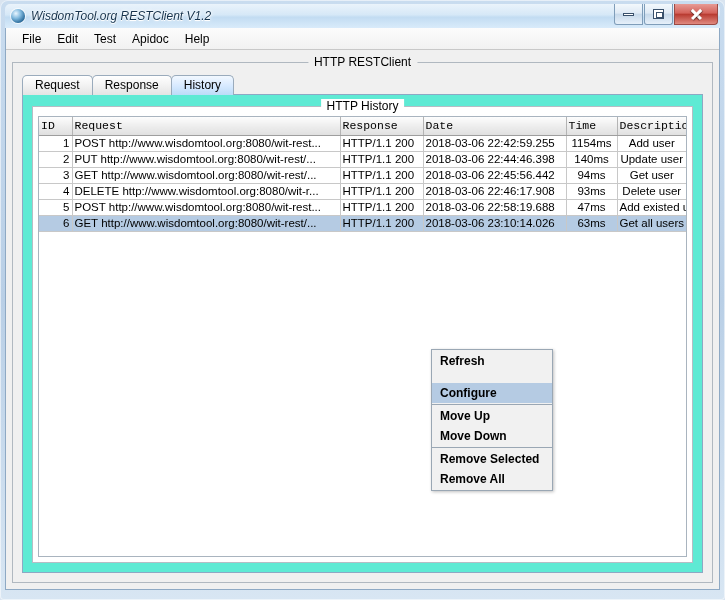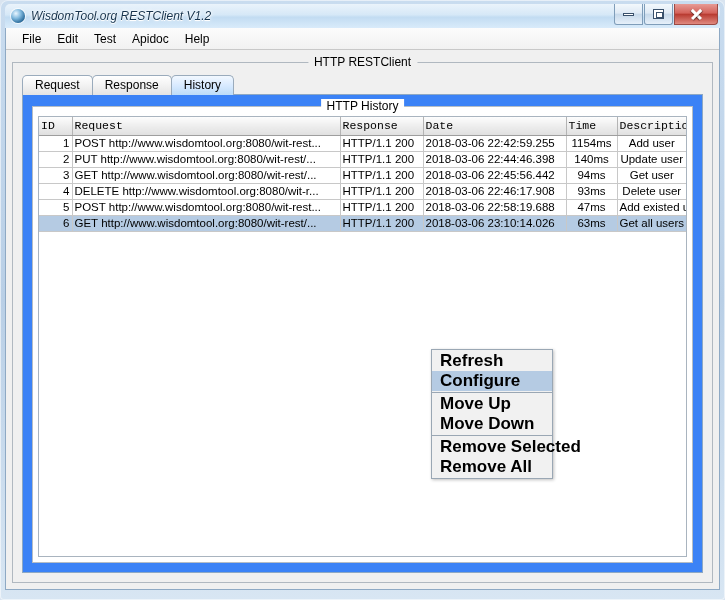--- a/index.html
+++ b/index.html
@@ -168,21 +168,21 @@
   .tab.selected {
     background: linear-gradient(to bottom, #f2f8ff 0%, #d8eaff 50%, #bcdcf8 100%);
     z-index: 3;
   }
 
   
   #tabpanel {
     position: absolute;
     left: 9px; top: 31px; right: 9px; bottom: 9px;
     border: 1px solid #8da8c4;
-    background: #3b82f6;
+    background: #5eead4;
   }
   #inner-group {
     position: absolute;
     left: 9px; top: 11px; right: 9px; bottom: 9px;
     border: 1px solid #b5bdc5;
     background: #ffffff;
   }
   #inner-title {
     position: absolute;
     left: 50%; top: -8px;
@@ -248,30 +248,31 @@
     position: absolute;
     left: 392px; top: 232px;
     width: 122px;
     background: #f1f1f1;
     border: 1px solid #9aa7b4;
     box-shadow: 1px 1px 3px rgba(0,0,0,0.25);
     z-index: 20;
     padding: 1px 0;
   }
   .ctx-item {
-    font-size: 17px;
+    font-size: 12px;
     color: #000;
     height: 20px;
     line-height: 20px;
     padding: 0 0 12px 8px;
     white-space: nowrap;
     font-weight: bold;
   }
   .ctx-item.highlight {
     background: #b5cbe3;
+    margin-top: 12px;
   }
   .ctx-sep {
     height: 1px;
     background: #9aa7b4;
     margin: 1px 0;
   }
 </style>
 </head>
 <body>
 

